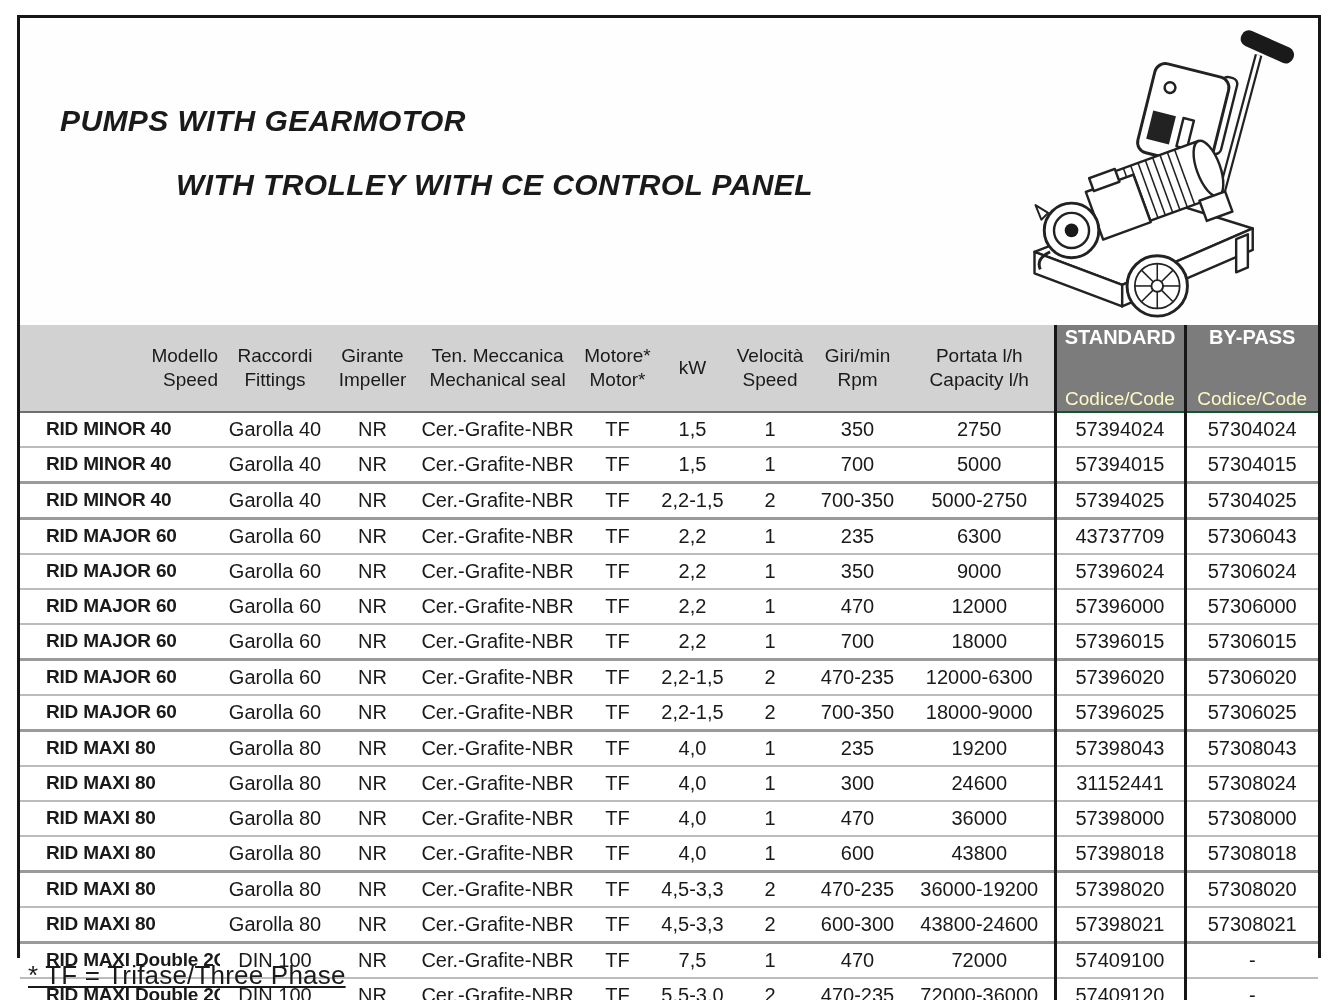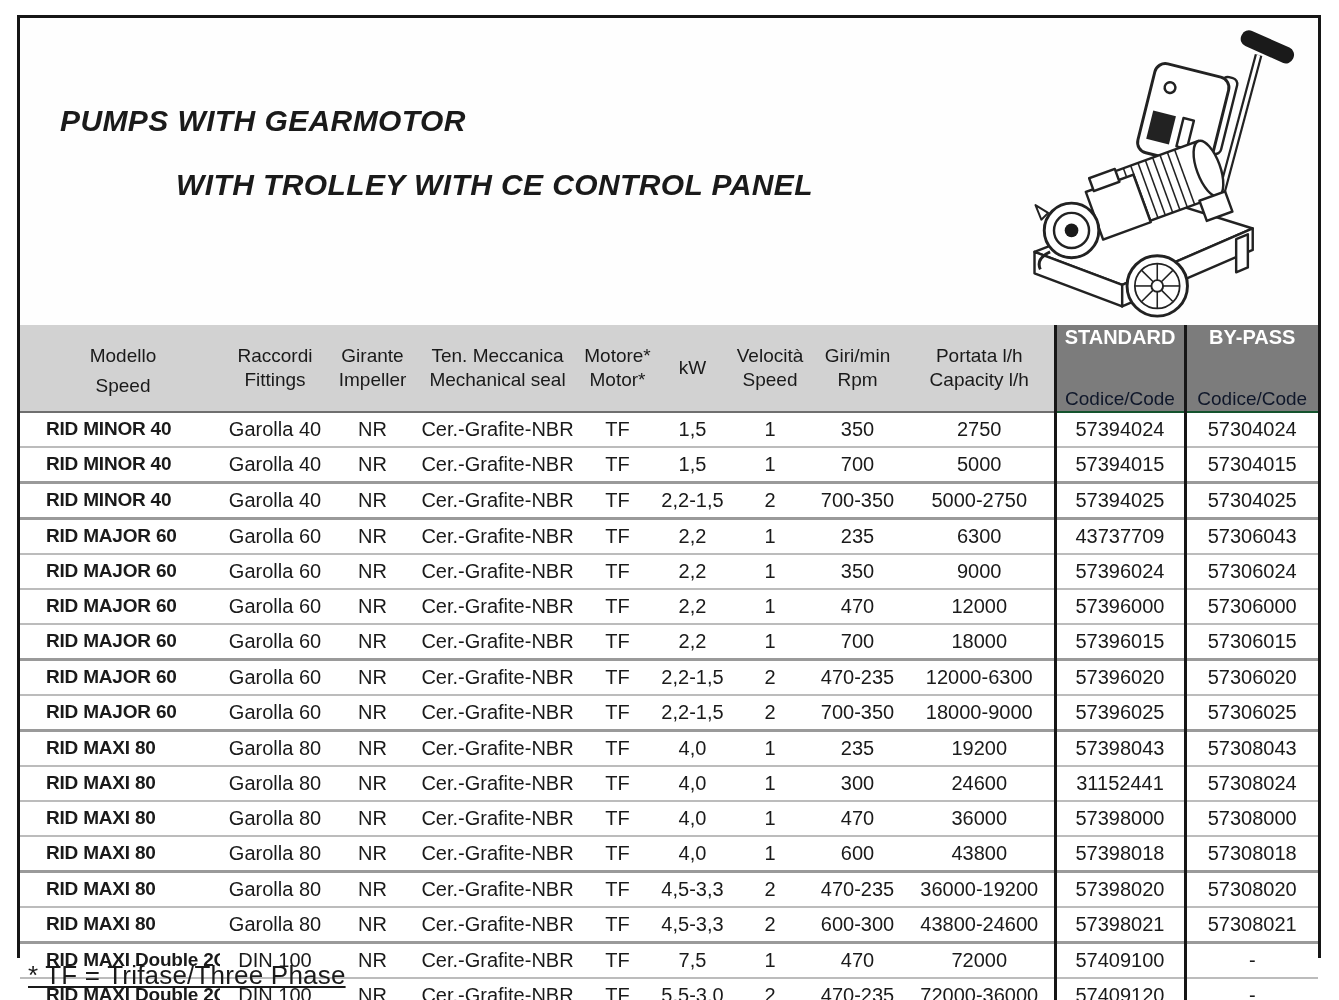--- a/index.html
+++ b/index.html
@@ -41,23 +41,23 @@
     font-weight:normal; padding:0 2px;
     background:#d2d2d2;
     border-bottom:2px solid #6f6f6f;
   }
   table.spec th.dark {
     background:#7c7c7c; color:#ffffff;
     border-bottom:2px solid #14532d;
   }
   table.spec th.first { text-align:left; padding-left:8px; }
   .hdr-l1, .hdr-l2 { font-size:19px; line-height:1.25; text-align:center; }
-  th.first .hdr-l1, th.first .hdr-l2 { text-align:center;margin-top:6px; }
+  th.first .hdr-l1, th.first .hdr-l2 { text-align:right; }
   th.dark .hdr-l1 { font-weight:bold; font-size:20px; }
-  th.dark .hdr-l2 { color:#0f172a;margin-top:37px; }
+  th.dark .hdr-l2 { color:#fef9c3;margin-top:37px; }
   table.spec td {
     height:33px; padding:0 2px;
     text-align:center; font-size:20px;
     background:#ffffff;
     overflow:hidden; white-space:nowrap;
   }
   table.spec td.model {
     text-align:left; padding-left:26px;
     font-weight:bold; font-size:19px; letter-spacing:-0.2px;
   }

